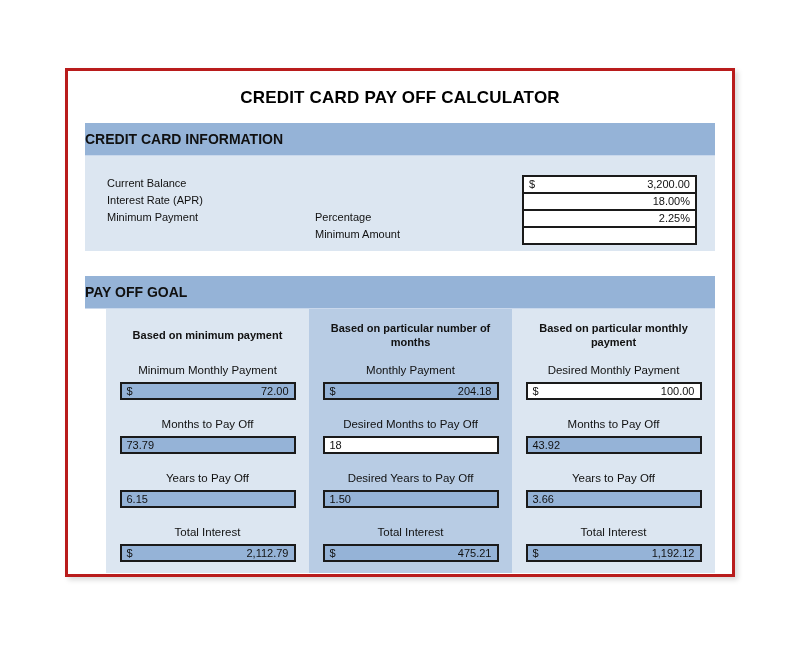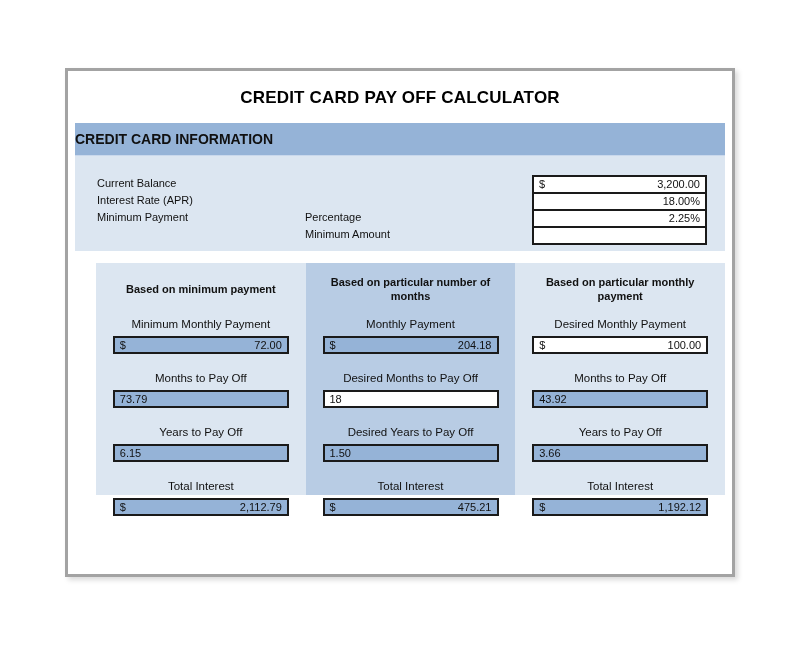--- a/index.html
+++ b/index.html
@@ -3,23 +3,23 @@
 <meta charset="utf-8">
 <style>
   * { margin:0; padding:0; box-sizing:border-box; }
   html,body { background:#fff; }
   .canvas {
     position:relative; width:800px; height:651px; background:#ffffff;
     font-family:"Liberation Sans", sans-serif; color:#111;
   }
   .frame {
     position:absolute; left:65px; top:68px; width:670px; height:509px;
-    background:#ffffff; border:3px solid #a3a3a3;
+    background:#ffffff; border:3px solid #b91c1c;
     box-shadow:3px 3px 5px rgba(0,0,0,0.15);
-    padding:0 7px;
+    padding:0 17px;
   }
   .doc-title {
     margin-top:15px; height:24px; line-height:24px; text-align:center;
     font-size:17px; font-weight:bold; color:#000; letter-spacing:0.2px;
   }
   .bar {
     margin-top:13px; height:33px; line-height:33px; 
     background:#95B3D7; font-size:14px; font-weight:bold; color:#101010;
     border-bottom:1px solid #c9d8ec;
   }
@@ -34,21 +34,21 @@
   .lbl-minimum-amount  { left:230px; top:70px; }
   .info-boxes { position:absolute; right:18px; top:19px; width:175px; }
   .cell {
     height:19px; border:2px solid #1a1a1a; background:#ffffff;
     font-size:11px; line-height:15px; padding:0 5px;
     display:flex; align-items:center; justify-content:flex-end;
   }
   .cell + .cell { margin-top:-2px; }
   .cell.money { justify-content:space-between; }
   .gap { height:12px; }
-  .cols { display:flex; height:232px;margin-left:21px; }
+  .cols { display:flex; height:264px;margin-left:21px; }
   .col { width:210px; background:#DCE6F1; }
   .col.mid { background:#B8CCE4; }
   .col-header {
     height:46px; padding:6px 16px 0; display:flex; align-items:center;
     justify-content:center; text-align:center;
     font-size:11px; font-weight:bold; line-height:14px;
   }
   .grp { margin-top:8px; }
   .grp + .grp { margin-top:17px; }
   .grp .flabel { text-align:center; font-size:11.5px; line-height:14px; }
@@ -95,20 +95,21 @@
           <span>2.25%</span>
         </div>
         <div class="cell">
           <span></span>
         </div>
       </div>
     </div>
 
     <div class="gap"></div>
 
+    <div class="bar">PAY OFF GOAL</div>
 
     <div class="cols">
 
       <div class="col">
         <div class="col-header">Based on minimum payment</div>
         <div class="grp">
           <div class="flabel">Minimum Monthly Payment</div>
           <div class="fbox result money">
             <span>$</span>
             <span>72.00</span>

